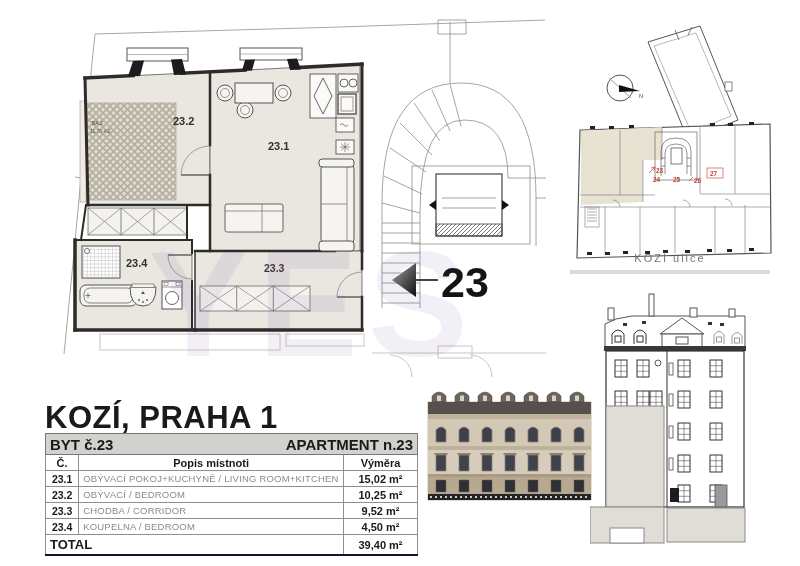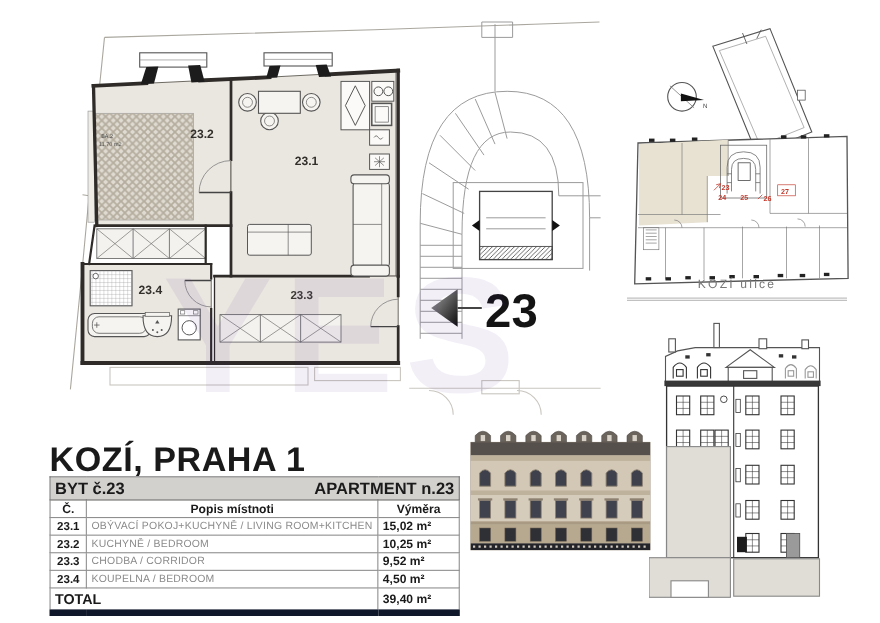--- a/index.html
+++ b/index.html
@@ -18,22 +18,22 @@
   
   table.tbl{position:absolute;left:45px;top:433px;width:373px;border-collapse:collapse;
             z-index:4;background:#fff;padding-left:36px;}
   table.tbl td,table.tbl th{border:1px solid #8f8f8f;padding:0 4px;}
   .tbl .hdr td{background:#d3d1ce;height:20px;border:1.5px solid #777;}
   .hdr-flex{display:flex;justify-content:space-between;font-weight:bold;font-size:15px;}
   .tbl .cols th{font-size:11px;font-weight:bold;height:15px;text-align:center;padding:0 2px;}
   .tbl .r td{height:15px;}
   .cell-num{font-size:10.5px;font-weight:bold;text-align:center;width:26px;}
   .cell-name{font-size:9.5px;color:#8a8a8a;letter-spacing:0.2px;width:256px;white-space:nowrap;overflow:hidden;}
-  .cell-area{font-size:11px;font-weight:bold;width:79px;}
-  .tbl .tot td{height:19px;border-top:1.5px solid #777;border-bottom:6px solid #0f172a;}
+  .cell-area{font-size:11px;font-weight:bold;text-align:center;width:79px;}
+  .tbl .tot td{height:19px;border-top:1.5px solid #777;border-bottom:2px solid #0f172a;}
   .tot-label{font-size:13px;font-weight:bold;padding-left:14px;}
   svg text{font-family:"Liberation Sans",sans-serif;}
 </style>
 </head>
 <body>
 
 <div class="sheet">
 
   <svg class="abs" style="left:40px;top:8px;z-index:2" width="510" height="370" viewBox="0 0 510 370">
     <defs>
@@ -463,21 +463,21 @@
       <th>Popis místnoti</th>
       <th>Výměra</th>
     </tr>
     <tr class="r">
       <td class="cell-num">23.1</td>
       <td class="cell-name">OBÝVACÍ POKOJ+KUCHYNĚ / LIVING ROOM+KITCHEN</td>
       <td class="cell-area">15,02 m²</td>
     </tr>
     <tr class="r">
       <td class="cell-num">23.2</td>
-      <td class="cell-name">KUCHYNĚ / BEDROOM</td>
+      <td class="cell-name">OBÝVACÍ / BEDROOM</td>
       <td class="cell-area">10,25 m²</td>
     </tr>
     <tr class="r">
       <td class="cell-num">23.3</td>
       <td class="cell-name">CHODBA / CORRIDOR</td>
       <td class="cell-area">9,52 m²</td>
     </tr>
     <tr class="r">
       <td class="cell-num">23.4</td>
       <td class="cell-name">KOUPELNA / BEDROOM</td>

